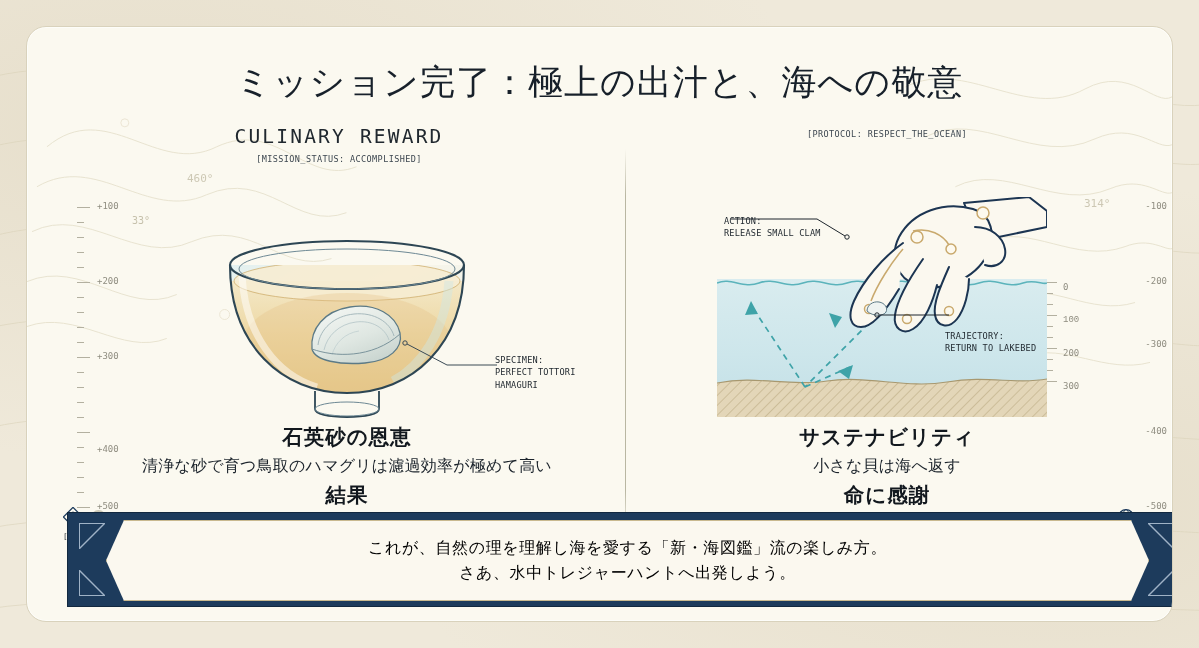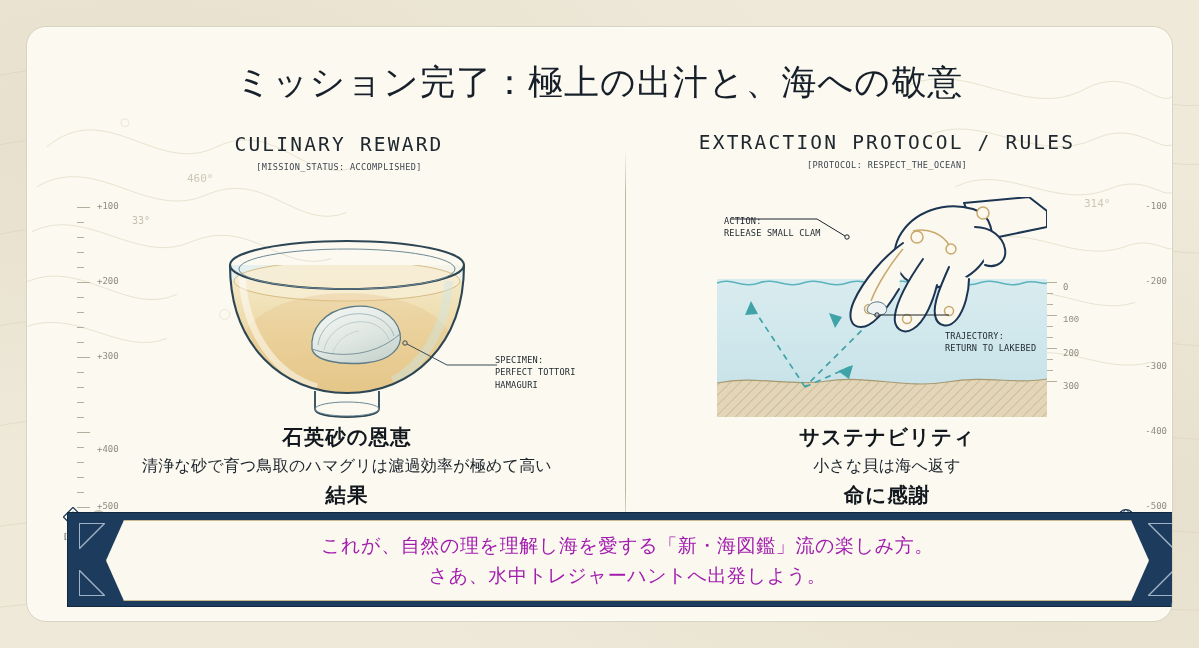--- a/index.html
+++ b/index.html
@@ -41,21 +41,20 @@
     z-index: 6;
   }
 
   
   .col-head { position: absolute; text-align: center; z-index: 6; }
   .col-head .h {
     font-family: "DejaVu Sans Mono", monospace;
     font-size: 19.5px;
     letter-spacing: 2.2px;
     color: #20282f;
-    margin-top: 8px;
   }
   .col-head .sub {
     margin-top: 6px;
     font-family: "DejaVu Sans Mono", monospace;
     font-size: 8.5px;
     letter-spacing: 0.4px;
     color: #3d4750;
   }
   #head-left  { left: 52px; top: 98px; width: 520px; }
   #head-right { left: 600px; top: 96px; width: 520px; }
@@ -137,21 +136,21 @@
   #banner-inner {
     position: absolute; left: 38px; top: 7px;
     width: 1043px; height: 81px;
     background: #fbf8ef;
     border: 1px solid #c9b98f;
     clip-path: polygon(18px 0, calc(100% - 18px) 0, 100% 50%, calc(100% - 18px) 100%, 18px 100%, 0 50%);
     display: flex; flex-direction: column;
     align-items: center; justify-content: center;
   }
   #banner-inner .line {
-    font-size: 19px; color: #a21caf; letter-spacing: 0.6px; line-height: 1.55;
+    font-size: 16px; color: #000000; letter-spacing: 0.6px; line-height: 1.55;
   }
   .corner-tri { position: absolute; width: 26px; height: 26px; border: 1.4px solid #9fb2c6; }
   #ct1 { left: 11px; top: 10px; border-right: none; border-bottom: none; }
   #ct2 { left: 11px; bottom: 10px; border-right: none; border-top: none; }
   #ct3 { right: 11px; top: 10px; border-left: none; border-bottom: none; }
   #ct4 { right: 11px; bottom: 10px; border-left: none; border-top: none; }
   .corner-diag { position: absolute; width: 26px; height: 26px; }
 </style>
 </head>
 <body>
@@ -193,21 +192,20 @@
     </svg>
 
     <div id="title">ミッション完了：極上の出汁と、海への敬意</div>
 
     <div id="head-left" class="col-head">
       <div class="h">CULINARY REWARD</div>
       <div class="sub">[MISSION_STATUS: ACCOMPLISHED]</div>
     </div>
 
     <div id="head-right" class="col-head">
-      <div class="h">EXTRACTION PROTOCOL / RULES</div>
       <div class="sub">[PROTOCOL: RESPECT_THE_OCEAN]</div>
     </div>
 
     <div id="divider"></div>
 
     <div class="ruler" id="ruler-left">
       <div class="tick major" style="top:0px;"></div>
       <div class="lab" style="top:0px;">+100</div>
       <div class="tick minor" style="top:15px;"></div>
       <div class="tick minor" style="top:30px;"></div>
@@ -234,21 +232,21 @@
       <div class="tick major" style="top:300px;"></div>
       <div class="lab" style="top:300px;">+500</div>
     </div>
 
     <div class="ruler" id="ruler-right">
 
       <div class="lab" style="top:0px;">-100</div>
 
       <div class="lab" style="top:75px;">-200</div>
 
-      <div class="lab" style="top:160px;margin-left:46px;">-300</div>
+      <div class="lab" style="top:138px;margin-left:46px;">-300</div>
 
       <div class="lab" style="top:225px;">-400</div>
 
       <div class="lab" style="top:300px;">-500</div>
     </div>
 
     <div class="bearing" id="bearing-a">460°</div>
     <div class="bearing" id="bearing-b">33°</div>
     <div class="bearing" id="bearing-c">314°</div>
 

